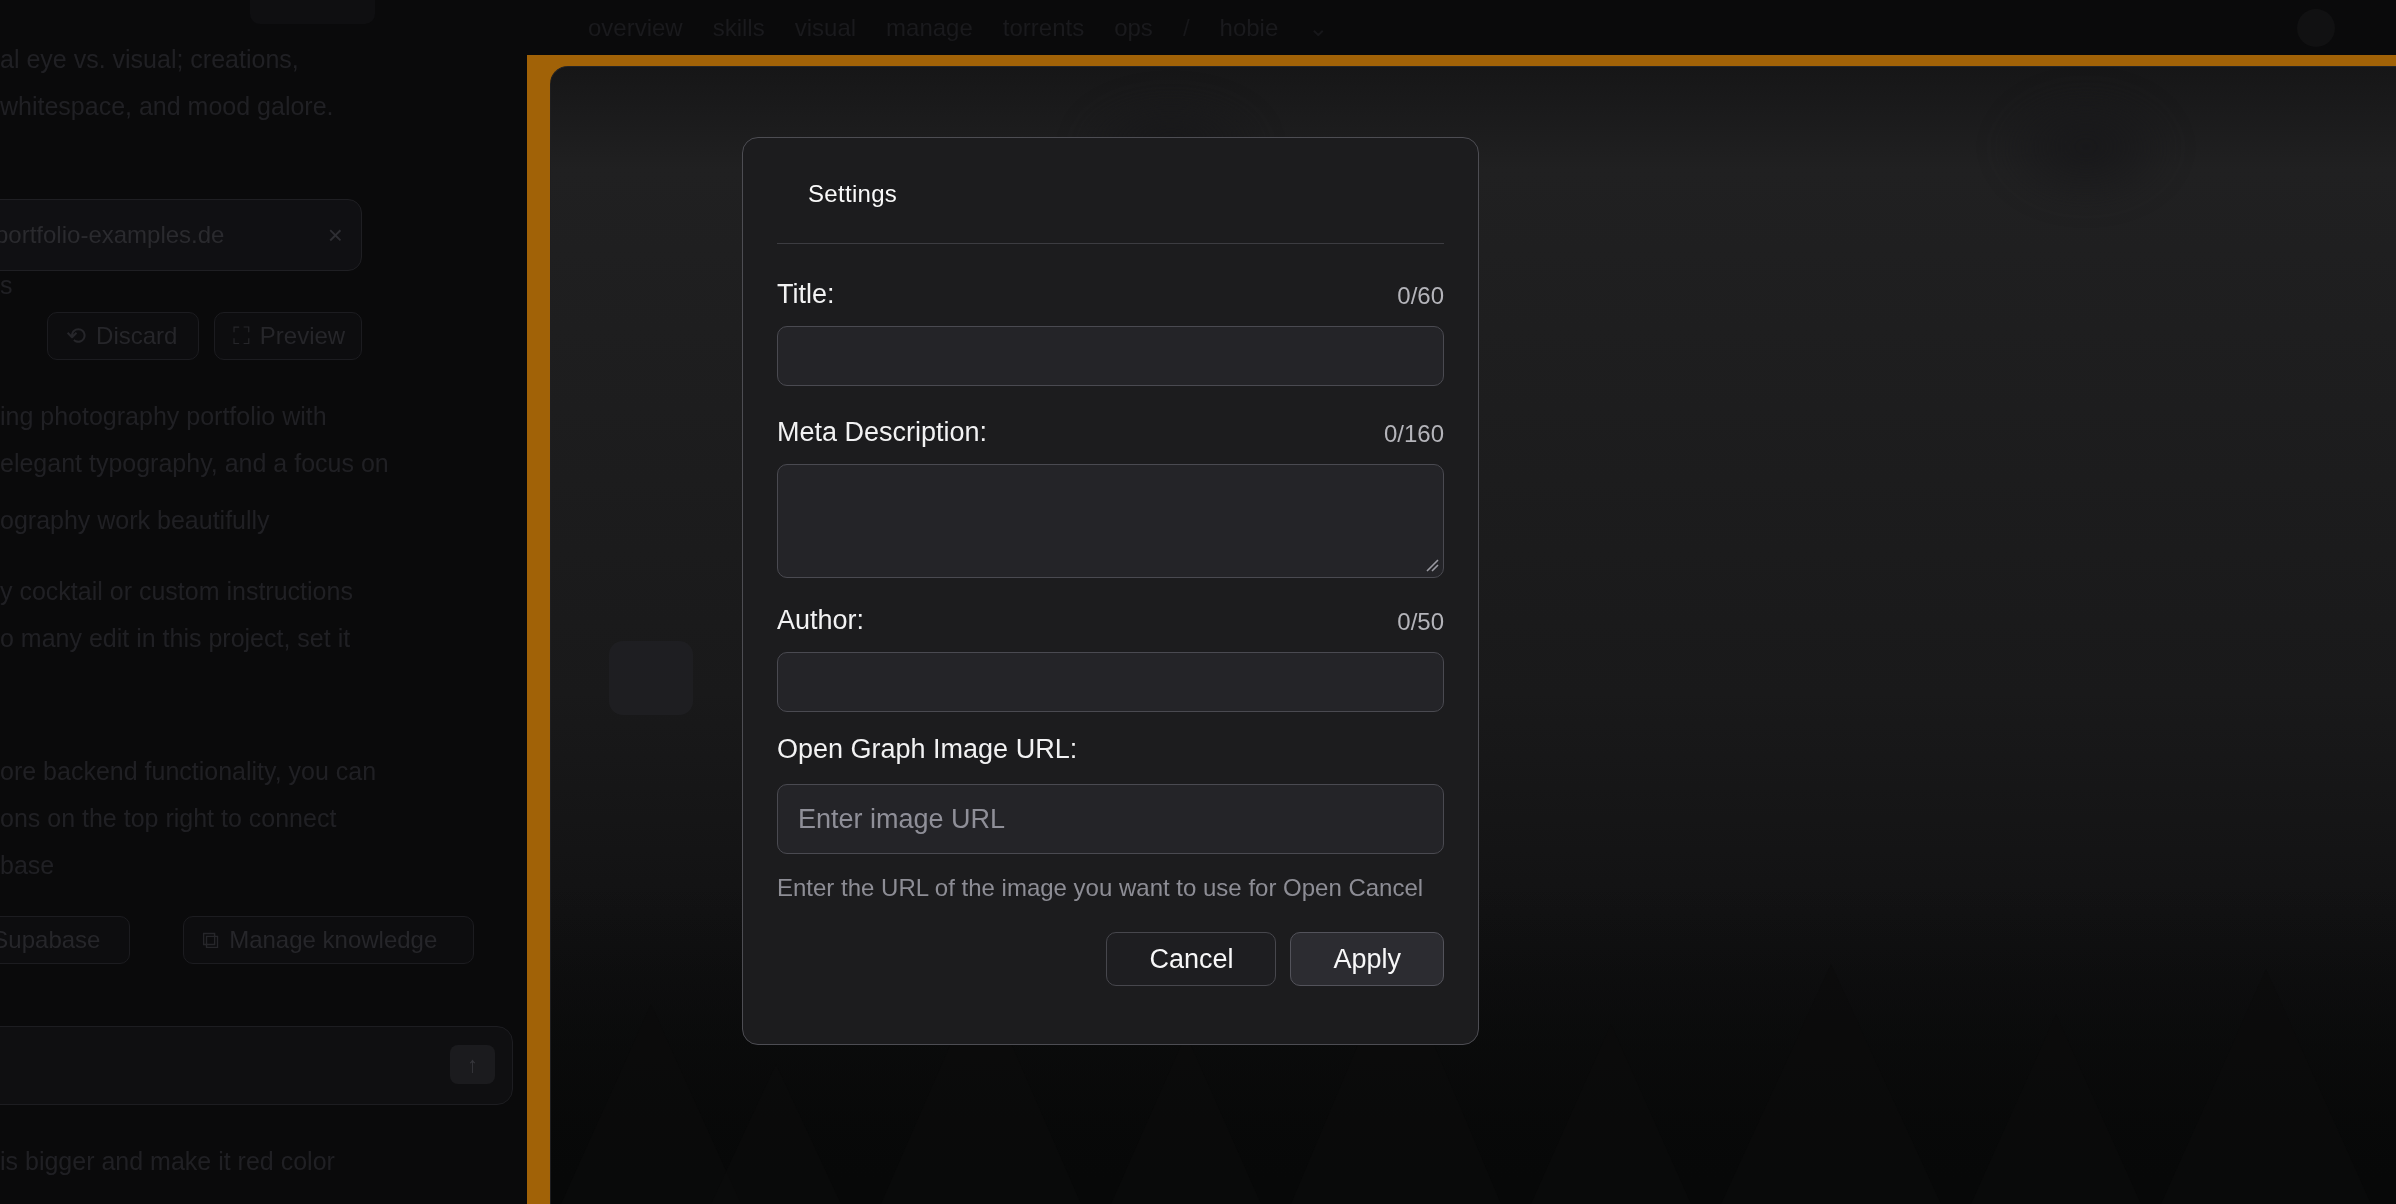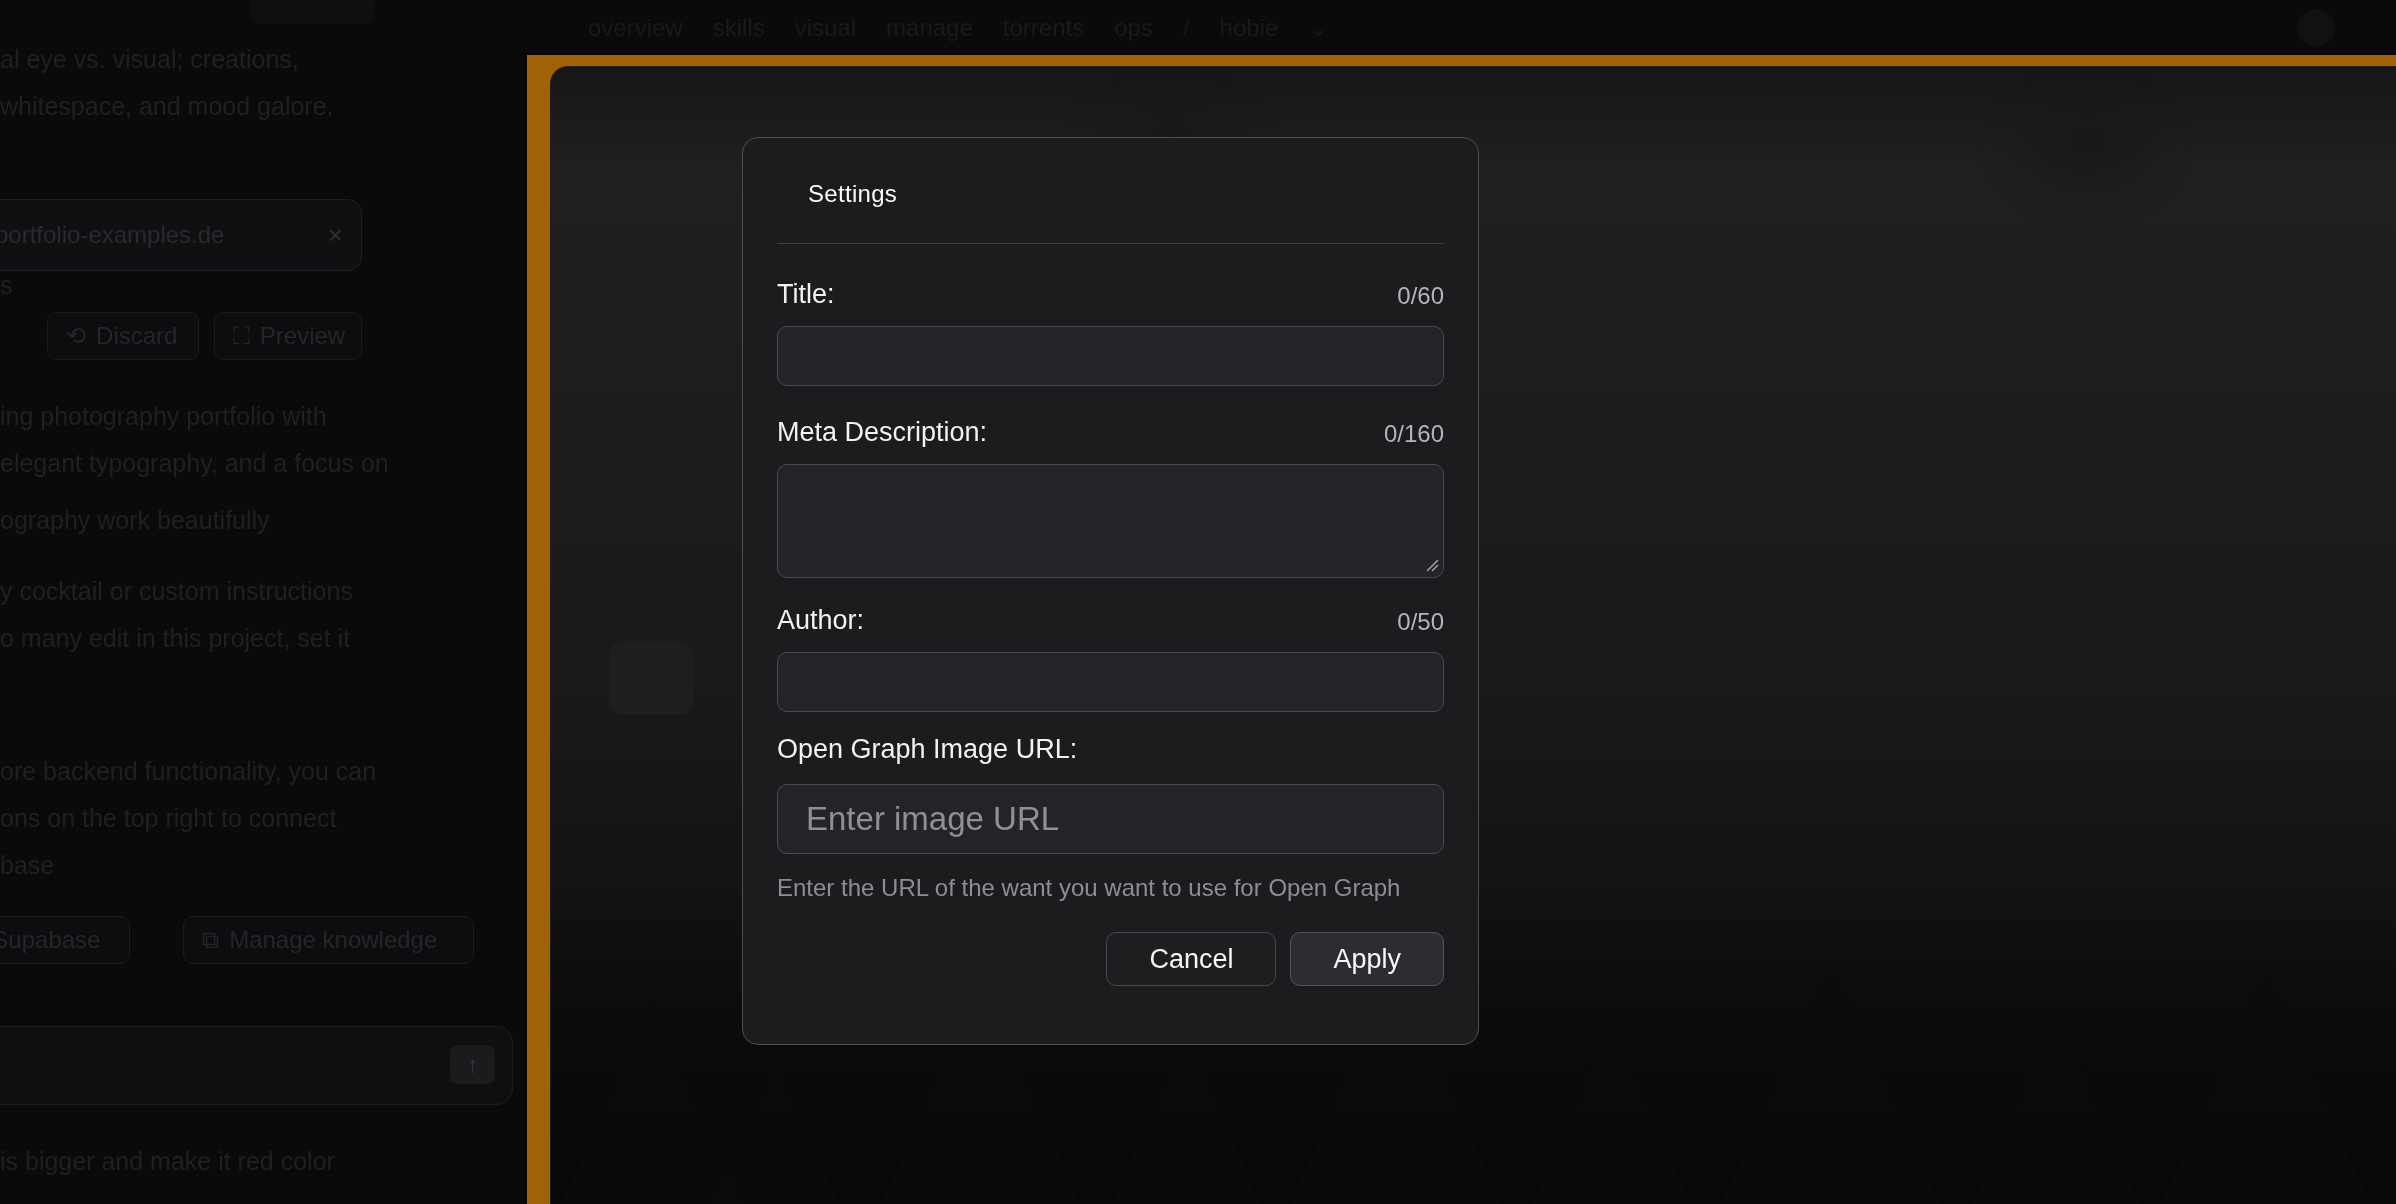--- a/index.html
+++ b/index.html
@@ -45,21 +45,21 @@
          border:1px solid #4d4d53;border-radius:16px;padding:38px 34px 0 34px;}
   .m-title{margin:0 0 0 31px;font-size:24px;font-weight:500;color:#fafafa;letter-spacing:.3px;line-height:35px;}
   .m-divider{height:1px;background:#3c3c41;margin-top:32px;}
   .m-row{display:flex;justify-content:space-between;align-items:flex-end;height:32px;}
   .m-row.r1{margin-top:34px;}
   .m-row.r2{margin-top:30px;}
   .m-row.r3{margin-top:26px;}
   .m-label{font-size:27px;color:#f2f2f3;}
   .m-counter{font-size:24px;color:#b4b4ba;text-align:right;}
   .m-input,.m-textarea{display:block;width:100%;margin-top:16px;background:#242428;border:1px solid #4a4a51;
-          border-radius:10px;color:#e9e9ed;font-size:33px;padding:0 28px;outline:none;}
+          border-radius:10px;color:#e9e9ed;font-size:27px;padding:0 20px;outline:none;}
   .m-input{height:60px;}
   .ta-wrap{position:relative;margin-top:16px;}
   .m-textarea{margin-top:0;height:114px;resize:none;padding-top:14px;}
   .grip{position:absolute;right:5px;bottom:6px;width:16px;height:16px;pointer-events:none;}
   .grip svg{display:block;}
   .og-label{margin-top:22px;font-size:27px;color:#f2f2f3;height:32px;}
   .og-input{height:70px;margin-top:18px;}
   .og-input::placeholder{color:#8f8f98;opacity:1;}
   .m-helper{margin-top:20px;font-size:24px;color:#8d8d95;}
   .m-actions{margin-top:30px;display:flex;justify-content:flex-end;gap:14px;}
@@ -177,21 +177,21 @@
     </div>
 
     <div class="m-row r3">
       <span class="m-label">Author:</span>
       <span class="m-counter">0/50</span>
     </div>
     <input class="m-input" type="text" value="" style="">
 
     <div class="og-label">Open Graph Image URL:</div>
     <input class="m-input og-input" type="text" placeholder="Enter image URL" style="">
-    <div class="m-helper">Enter the URL of the want you want to use for Open Graph</div>
+    <div class="m-helper">Enter the URL of the image you want to use for Open Cancel</div>
 
     <div class="m-actions">
       <div class="btn btn-cancel">Cancel</div>
       <div class="btn btn-apply">Apply</div>
     </div>
   </div>
 
 </div>
 
 </body></html>

